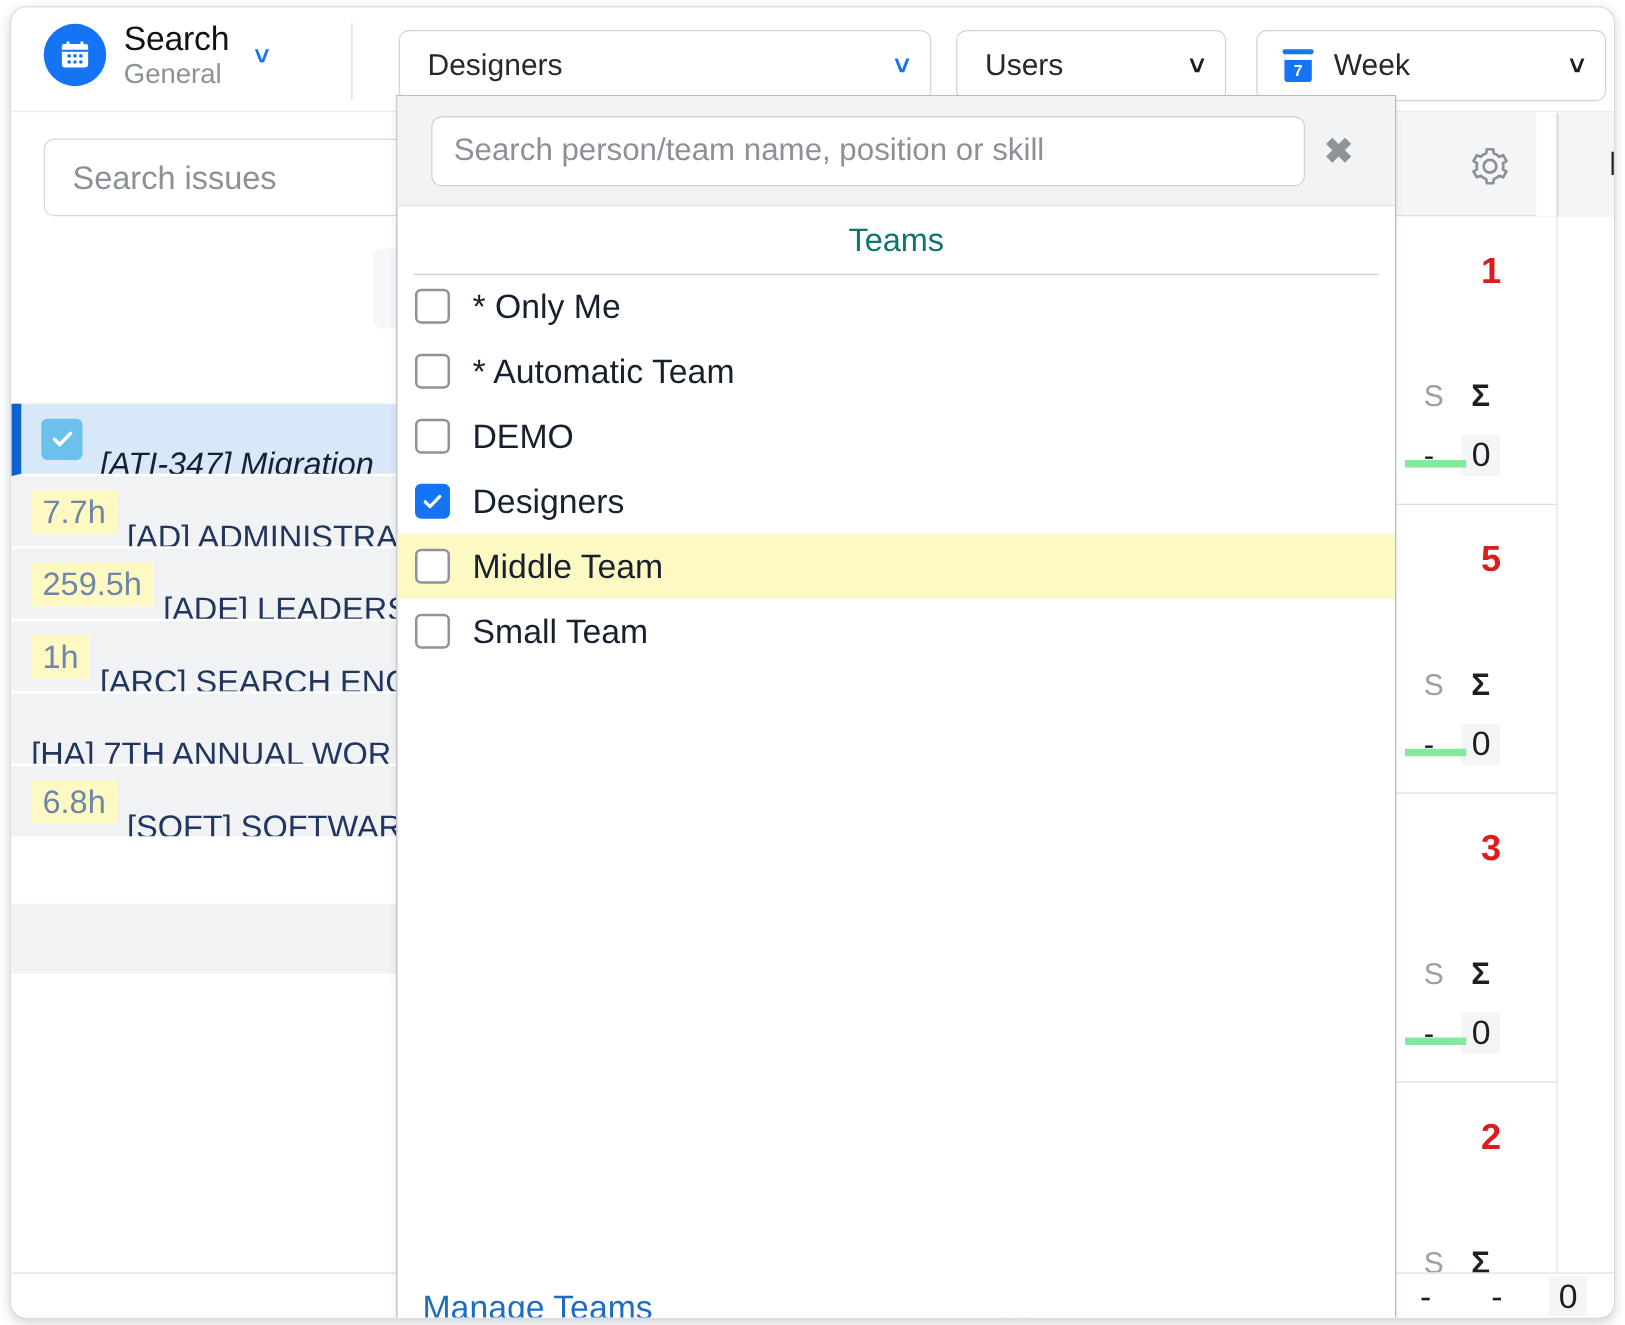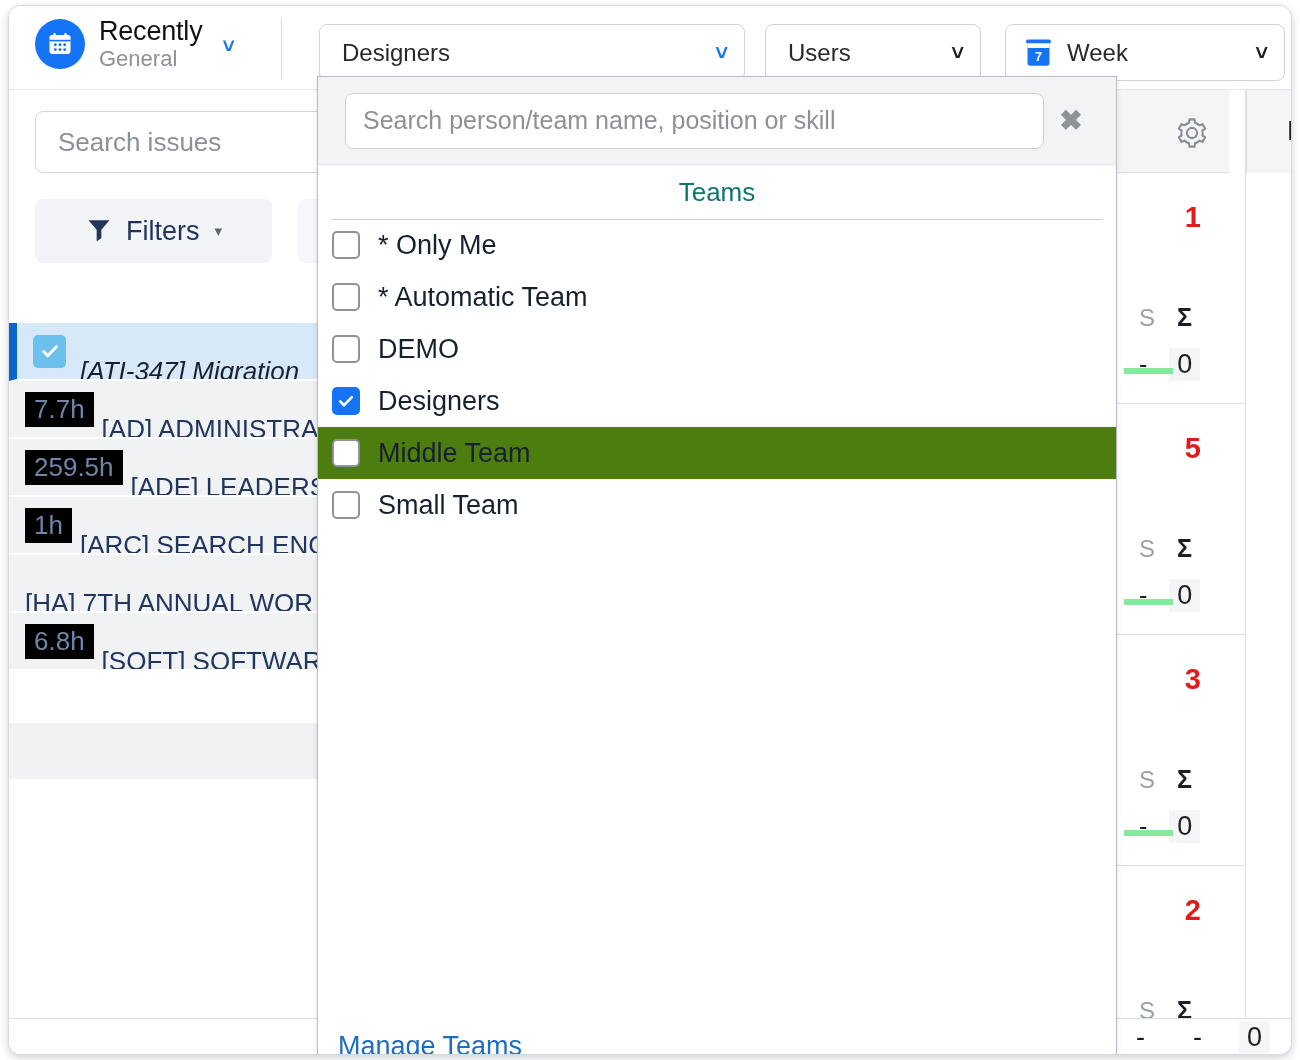--- a/index.html
+++ b/index.html
@@ -119,21 +119,21 @@
   }
   .issue-row.blank { background: #ffffff; height: 52px; }
   .issue-check {
     width: 33px; height: 33px; border-radius: 5px;
     background: #6cc1ec;
     display: flex; align-items: center; justify-content: center;
     margin-right: 14px; flex: 0 0 auto;
   }
   .issue-check svg { width: 22px; height: 22px; }
   .issue-hours {
-    font-size: 26px; color: #6e87a8; background: #000000;
+    font-size: 26px; color: #6e87a8; background: #fef9c3;
     padding: 2px 9px; margin-right: 8px; flex: 0 0 auto;
   }
   .issue-title { font-size: 26px; color: #21365f; margin-top: 40px; }
   .issue-title.ital { font-style: italic; font-weight: 500; color: #17202e; }
 
   
   .rightpanel {
     position: absolute; left: 796px; top: 84px;
     width: 488px; height: 966px; background: #fff;
     overflow: hidden;
@@ -238,21 +238,21 @@
     position: absolute; left: 13px; top: 88px; width: 772px;
     text-align: center; font-size: 26px; color: #0f766e;
     padding: 12px 0 11px 0;
     border-bottom: 1px solid #c9ced3;
   }
   .dd-list { position: absolute; left: 0; top: 142px; width: 798px; }
   .dd-item {
     height: 52px; display: flex; align-items: center;
     padding-left: 14px; cursor: pointer;
   }
-  .dd-item.hover { background: #4d7c0f; }
+  .dd-item.hover { background: #fef9c3; }
   .dd-cb {
     width: 28px; height: 28px; border-radius: 5px;
     border: 2px solid #8d9399; background: #fff;
     flex: 0 0 auto; margin-right: 18px;
     display: flex; align-items: center; justify-content: center;
   }
   .dd-cb.on { background: #1574f5; border-color: #1574f5; }
   .dd-cb svg { width: 20px; height: 20px; }
   .dd-label { font-size: 27px; color: #17202e; }
   .dd-footer {
@@ -281,21 +281,21 @@
           <rect x="3" y="8.4" width="18" height="1.4" fill="#1574f5"></rect>
           <circle cx="8" cy="12.6" r="1.25" fill="#1574f5"></circle>
           <circle cx="12" cy="12.6" r="1.25" fill="#1574f5"></circle>
           <circle cx="16" cy="12.6" r="1.25" fill="#1574f5"></circle>
           <circle cx="8" cy="16.8" r="1.25" fill="#1574f5"></circle>
           <circle cx="12" cy="16.8" r="1.25" fill="#1574f5"></circle>
           <circle cx="16" cy="16.8" r="1.25" fill="#1574f5"></circle>
         </svg>
       </div>
       <div class="brand-text">
-        <div class="brand-title">Recently</div>
+        <div class="brand-title">Search</div>
         <div class="brand-sub">General</div>
       </div>
       <div class="brand-caret">˅</div>
     </div>
 
     <div class="vdivider"></div>
 
     <div class="sel" id="sel-team">
       <span class="sel-label">Designers</span>
       <span class="sel-caret">˅</span>
@@ -318,29 +318,20 @@
       </span>
       <span class="sel-label">Week</span>
       <span class="sel-caret" style="color:#1b1f24">˅</span>
     </div>
   </div>
 
   <div class="sidebar">
 
     <div class="search-issues">Search issues</div>
 
-    <div class="filters-btn">
-      <span>
-        <svg viewBox="0 0 24 24" width="28" height="28" aria-hidden="true">
-          <path d="M3 4.4h18l-7 8.2v7.4l-4 2.4v-9.8z" fill="#223459"></path>
-        </svg>
-      </span>
-      <span class="filters-label">Filters</span>
-      <span class="filters-caret">▾</span>
-    </div>
 
     <div class="extra-btn"></div>
 
 
     <div class="issue-list">
 
       <div class="issue-row sel-row">
         <div class="issue-check">
           <svg viewBox="0 0 24 24" aria-hidden="true">
               <path d="M5 12.5l4.6 4.6L19 7.3" stroke="#ffffff" stroke-width="3.1" fill="none" stroke-linecap="round" stroke-linejoin="round"></path>

